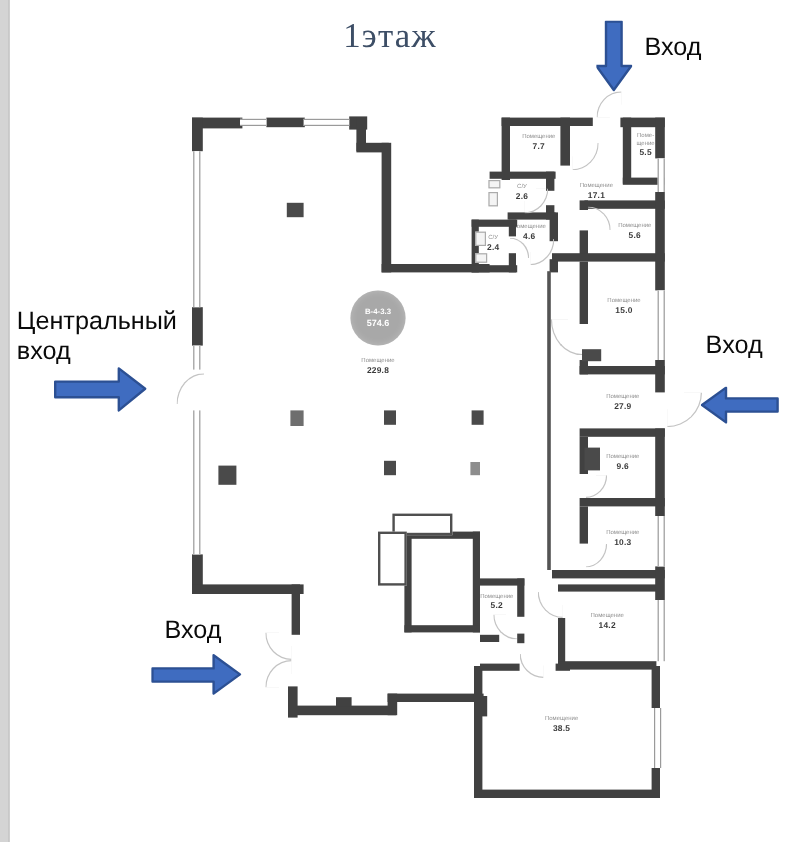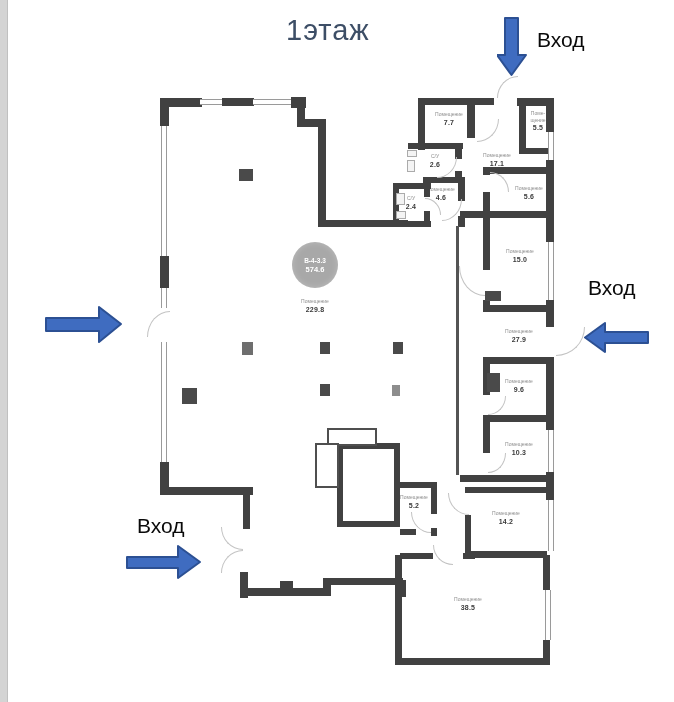--- a/index.html
+++ b/index.html
@@ -1,19 +1,19 @@
 <!DOCTYPE html>
 <html><head>
 <meta charset="utf-8">
 <style>
   html,body{margin:0;padding:0;background:#ffffff;}
   .canvas{position:relative;width:674px;height:702px;background:#ffffff;overflow:hidden;
           font-family:"Liberation Sans",sans-serif;}
   .strip{position:absolute;left:0;top:0;width:7px;height:702px;background:#d4d4d4;border-right:1px solid #c0c0c0;}
-  .title{position:absolute;left:286px;top:14px;font-family:Liberation Sans, sans-serif;
+  .title{position:absolute;left:286px;top:14px;font-family:Liberation Serif, serif;
          font-size:29px;color:#3d4e66;letter-spacing:1px;}
   .ent{position:absolute;font-size:21px;color:#0a0a0a;white-space:nowrap;}
   .ent-main{position:absolute;left:14px;top:256px;width:160px;font-size:21px;color:#0a0a0a;line-height:1.18;}
   .rlabel{position:absolute;width:44px;text-align:center;line-height:1.3;pointer-events:none;}
   .rname{font-size:5px;color:#8f8f8f;}
   .rarea{font-size:7px;font-weight:bold;color:#3a3a3a;letter-spacing:.2px;}
   .badge{position:absolute;left:292px;top:242px;width:46px;height:46px;border-radius:50%;
          background:#a8a8a8;color:#fff;text-align:center;display:flex;flex-direction:column;
          justify-content:center;gap:1px;box-shadow:inset 0 0 6px rgba(255,255,255,.25);}
   .badge-code{font-size:6.5px;font-weight:bold;}
@@ -26,20 +26,24 @@
 
 <div class="canvas" id="plan">
 
   <div class="strip"></div>
 
   <div class="title">1этаж</div>
 
   <div class="ent" style="left:537px;top:28px">Вход</div>
   <div class="ent" style="left:588px;top:276px">Вход</div>
   <div class="ent" style="left:137px;top:514px">Вход</div>
+  <div class="ent-main">
+    <div>Центральный</div>
+    <div>вход</div>
+  </div>
 
   <svg class="arrow" style="left:497px;top:17px" width="30" height="60" viewBox="0 0 30 60">
     <path d="M8 1 H21 V38 H29 L14.5 58 L0 38 H8 Z" stroke-width="2" stroke-linejoin="round" fill="#3f6cc0" stroke="#2c5093"></path>
   </svg>
   <svg class="arrow" style="left:584px;top:322px" width="66" height="32" viewBox="0 0 66 32">
     <path d="M64 10 H21 V1 L1 15.5 L21 30 V21 H64 Z" stroke-width="2" stroke-linejoin="round" fill="#3f6cc0" stroke="#2c5093"></path>
   </svg>
   <svg class="arrow" style="left:45px;top:305px" width="78" height="39" viewBox="0 0 78 39">
     <path d="M1 13 H54 V2 L76 19 L54 37 V26 H1 Z" stroke-width="2" stroke-linejoin="round" fill="#3f6cc0" stroke="#2c5093"></path>
   </svg>

